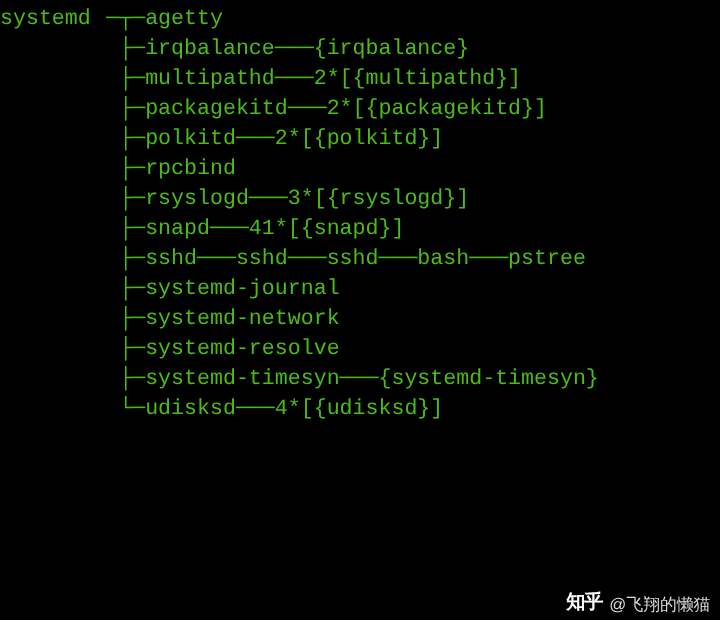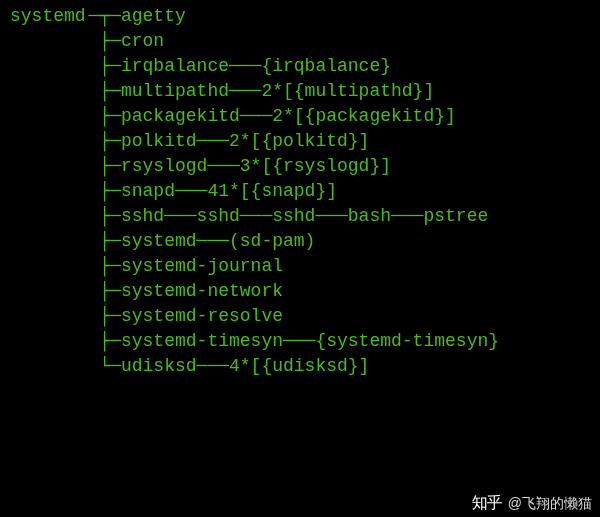--- a/index.html
+++ b/index.html
@@ -7,52 +7,51 @@
       background: #000;
       width: 600px; height: 517px;
       font-family: "Courier New", Consolas, monospace;
       font-size: 18px; line-height: 25px;
       color: #4cbb17;
       overflow: hidden;
       position: relative;
       padding-top: 4px;
     }
     .row { white-space: pre; }
-    .root { display: inline-block; width: 8.2ch; text-align: left; padding-left: 10px;}
+    .root { display: inline-block; width: 8.2ch; text-align: left; padding-left: 0;}
     .seg { display: inline; }
 
     .watermark {
       position: absolute;
       right: 8px; bottom: 6px;
       color: #d9d9d9;
       font-family: -apple-system, "PingFang SC", "Microsoft YaHei", sans-serif;
       font-size: 14px; line-height: 1;
       display: flex; align-items: center; gap: 6px;
       text-shadow: 0 0 2px #000;
     }
     .zhihu-logo {
-      font-weight: 400; color: #fff;
+      font-weight: 700; color: #fff;
       font-family: SimSun, serif;
       font-size: 16px; letter-spacing: -1px;
     }
   </style>
 </head>
 <body>
 
 <div id="tree">
     <div class="row"><span class="root">systemd</span><span class="seg">─┬─</span><span class="seg">agetty</span></div>
-    <div class="row"><span class="root">        </span><span class="seg"> ├─</span><span class="seg">cron</span></div>
     <div class="row"><span class="root">        </span><span class="seg"> ├─</span><span class="seg">irqbalance───{irqbalance}</span></div>
     <div class="row"><span class="root">        </span><span class="seg"> ├─</span><span class="seg">multipathd───2*[{multipathd}]</span></div>
     <div class="row"><span class="root">        </span><span class="seg"> ├─</span><span class="seg">packagekitd───2*[{packagekitd}]</span></div>
     <div class="row"><span class="root">        </span><span class="seg"> ├─</span><span class="seg">polkitd───2*[{polkitd}]</span></div>
+    <div class="row"><span class="root">        </span><span class="seg"> ├─</span><span class="seg">rpcbind</span></div>
     <div class="row"><span class="root">        </span><span class="seg"> ├─</span><span class="seg">rsyslogd───3*[{rsyslogd}]</span></div>
     <div class="row"><span class="root">        </span><span class="seg"> ├─</span><span class="seg">snapd───41*[{snapd}]</span></div>
     <div class="row"><span class="root">        </span><span class="seg"> ├─</span><span class="seg">sshd───sshd───sshd───bash───pstree</span></div>
-    <div class="row"><span class="root">        </span><span class="seg"> ├─</span><span class="seg">systemd───(sd-pam)</span></div>
     <div class="row"><span class="root">        </span><span class="seg"> ├─</span><span class="seg">systemd-journal</span></div>
     <div class="row"><span class="root">        </span><span class="seg"> ├─</span><span class="seg">systemd-network</span></div>
     <div class="row"><span class="root">        </span><span class="seg"> ├─</span><span class="seg">systemd-resolve</span></div>
     <div class="row"><span class="root">        </span><span class="seg"> ├─</span><span class="seg">systemd-timesyn───{systemd-timesyn}</span></div>
     <div class="row"><span class="root">        </span><span class="seg"> └─</span><span class="seg">udisksd───4*[{udisksd}]</span></div>
   </div>
 
 <div class="watermark">
   <span class="zhihu-logo">知乎</span>
   <span>@飞翔的懒猫</span>

